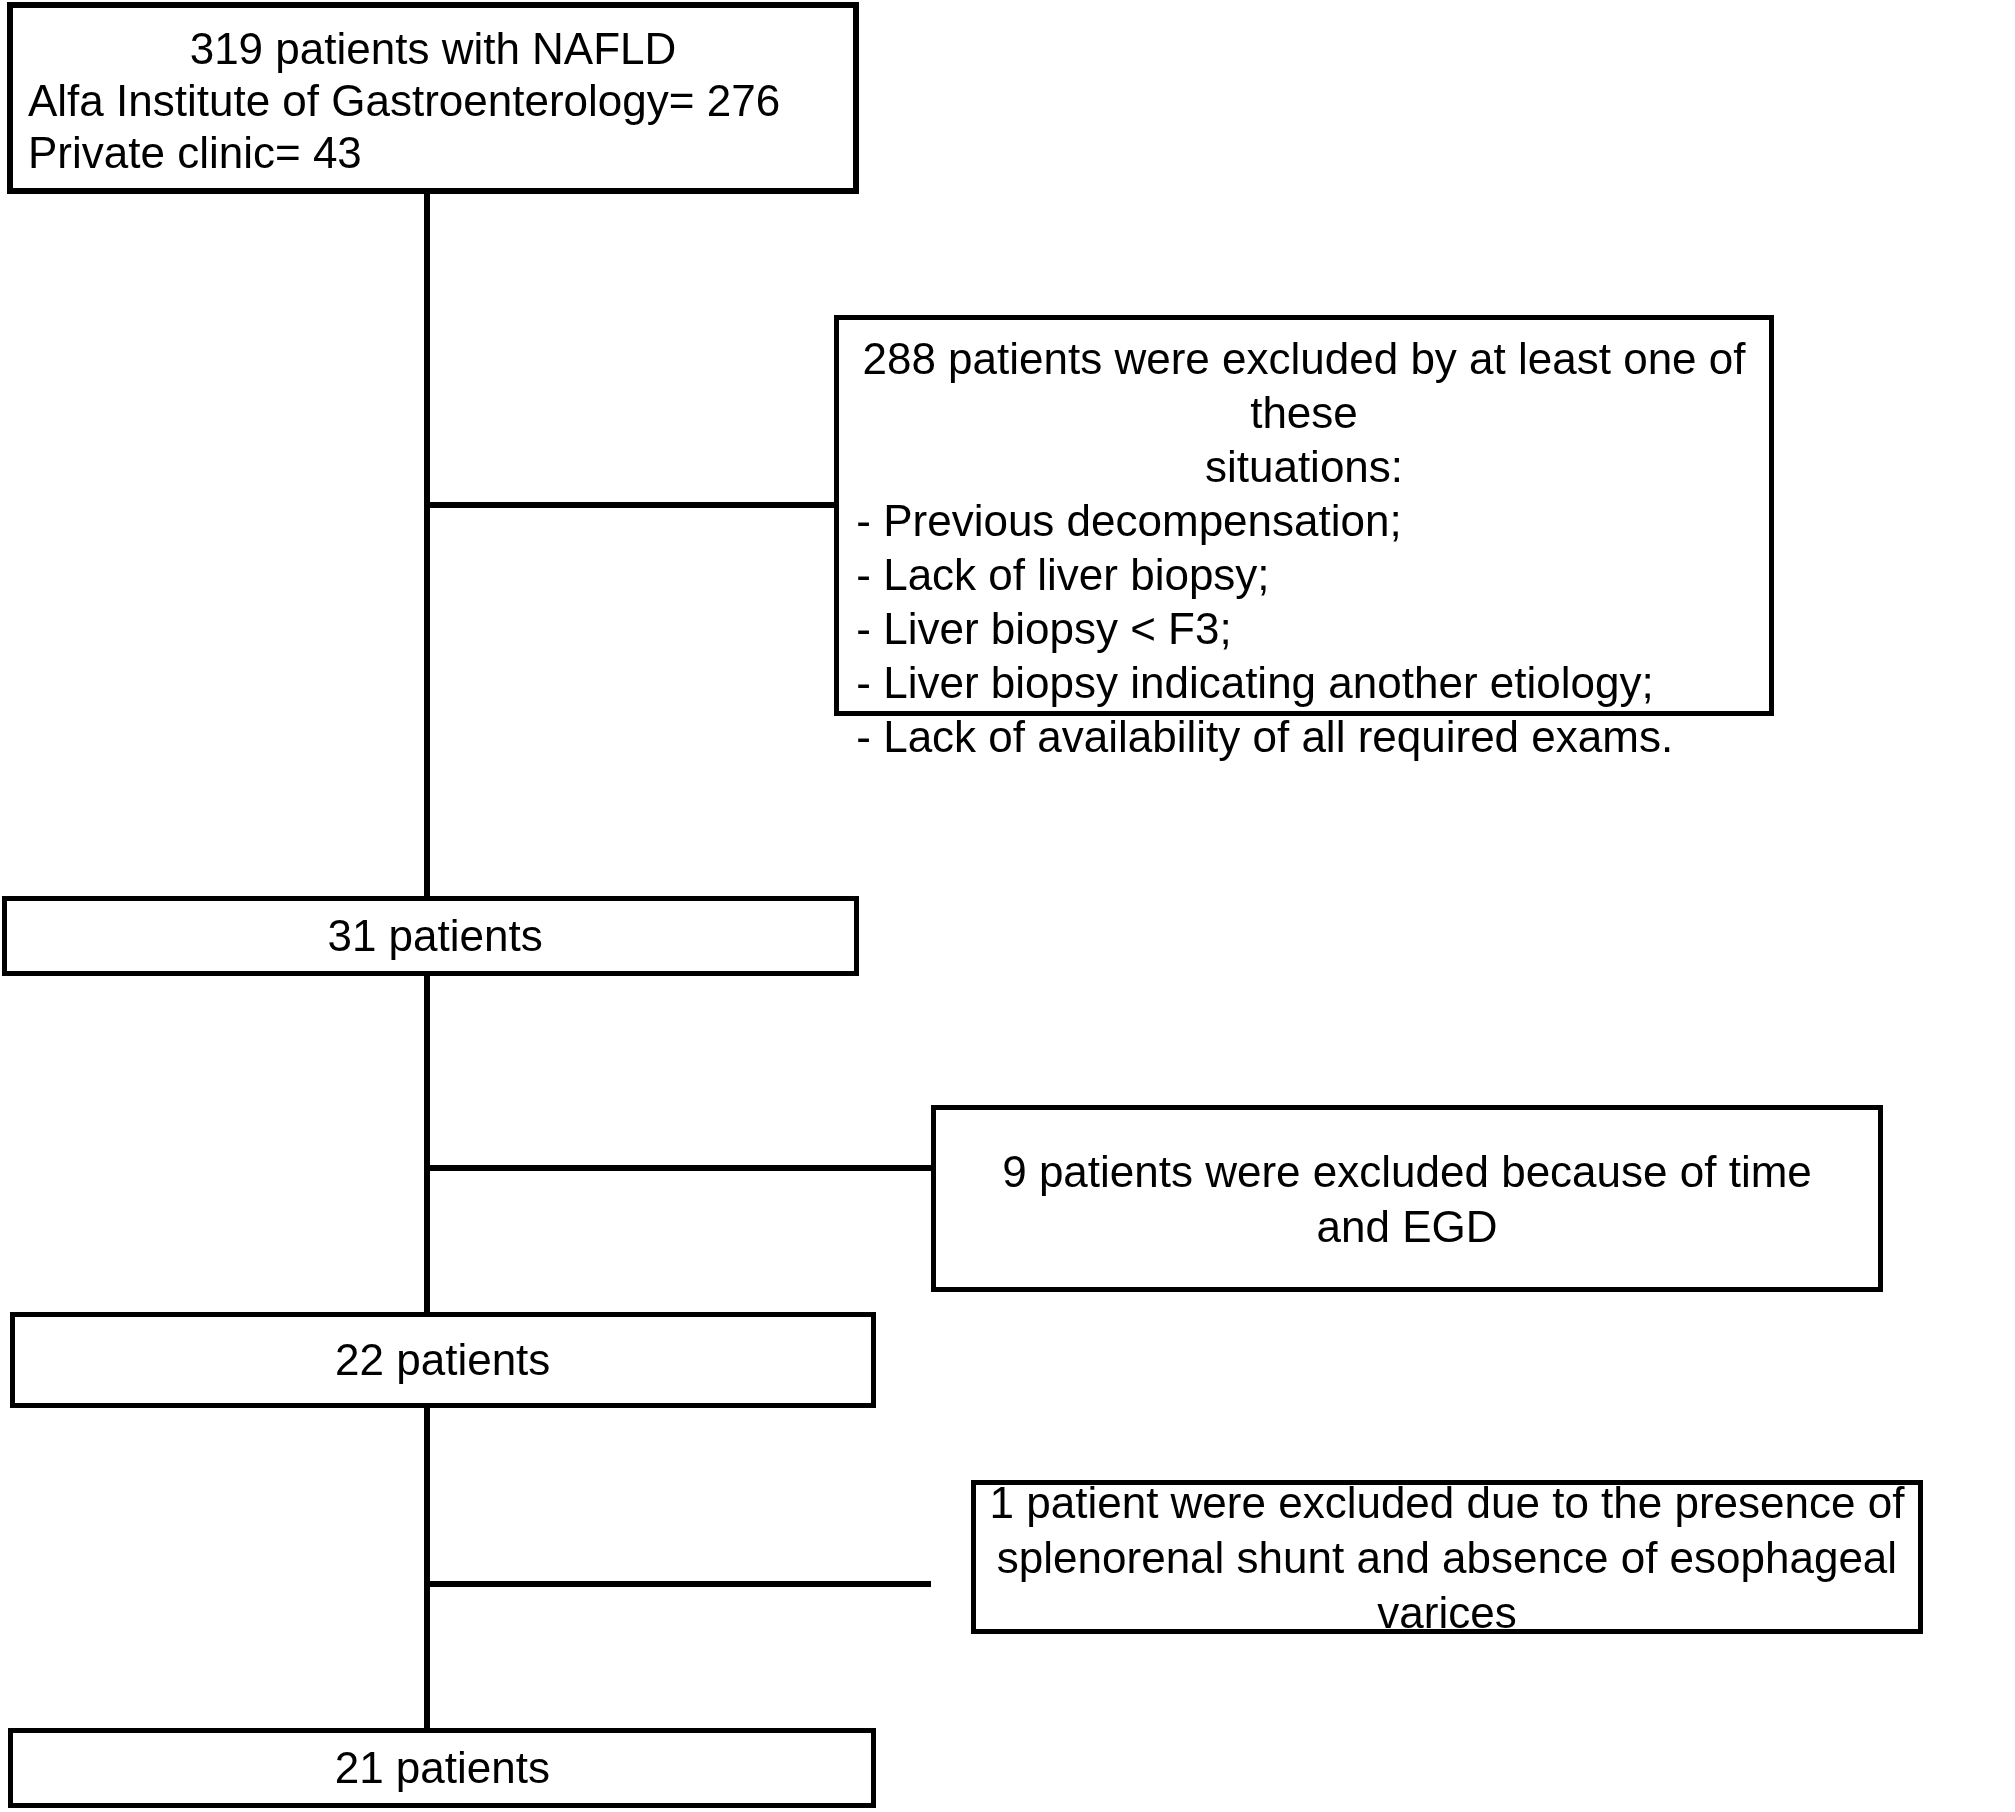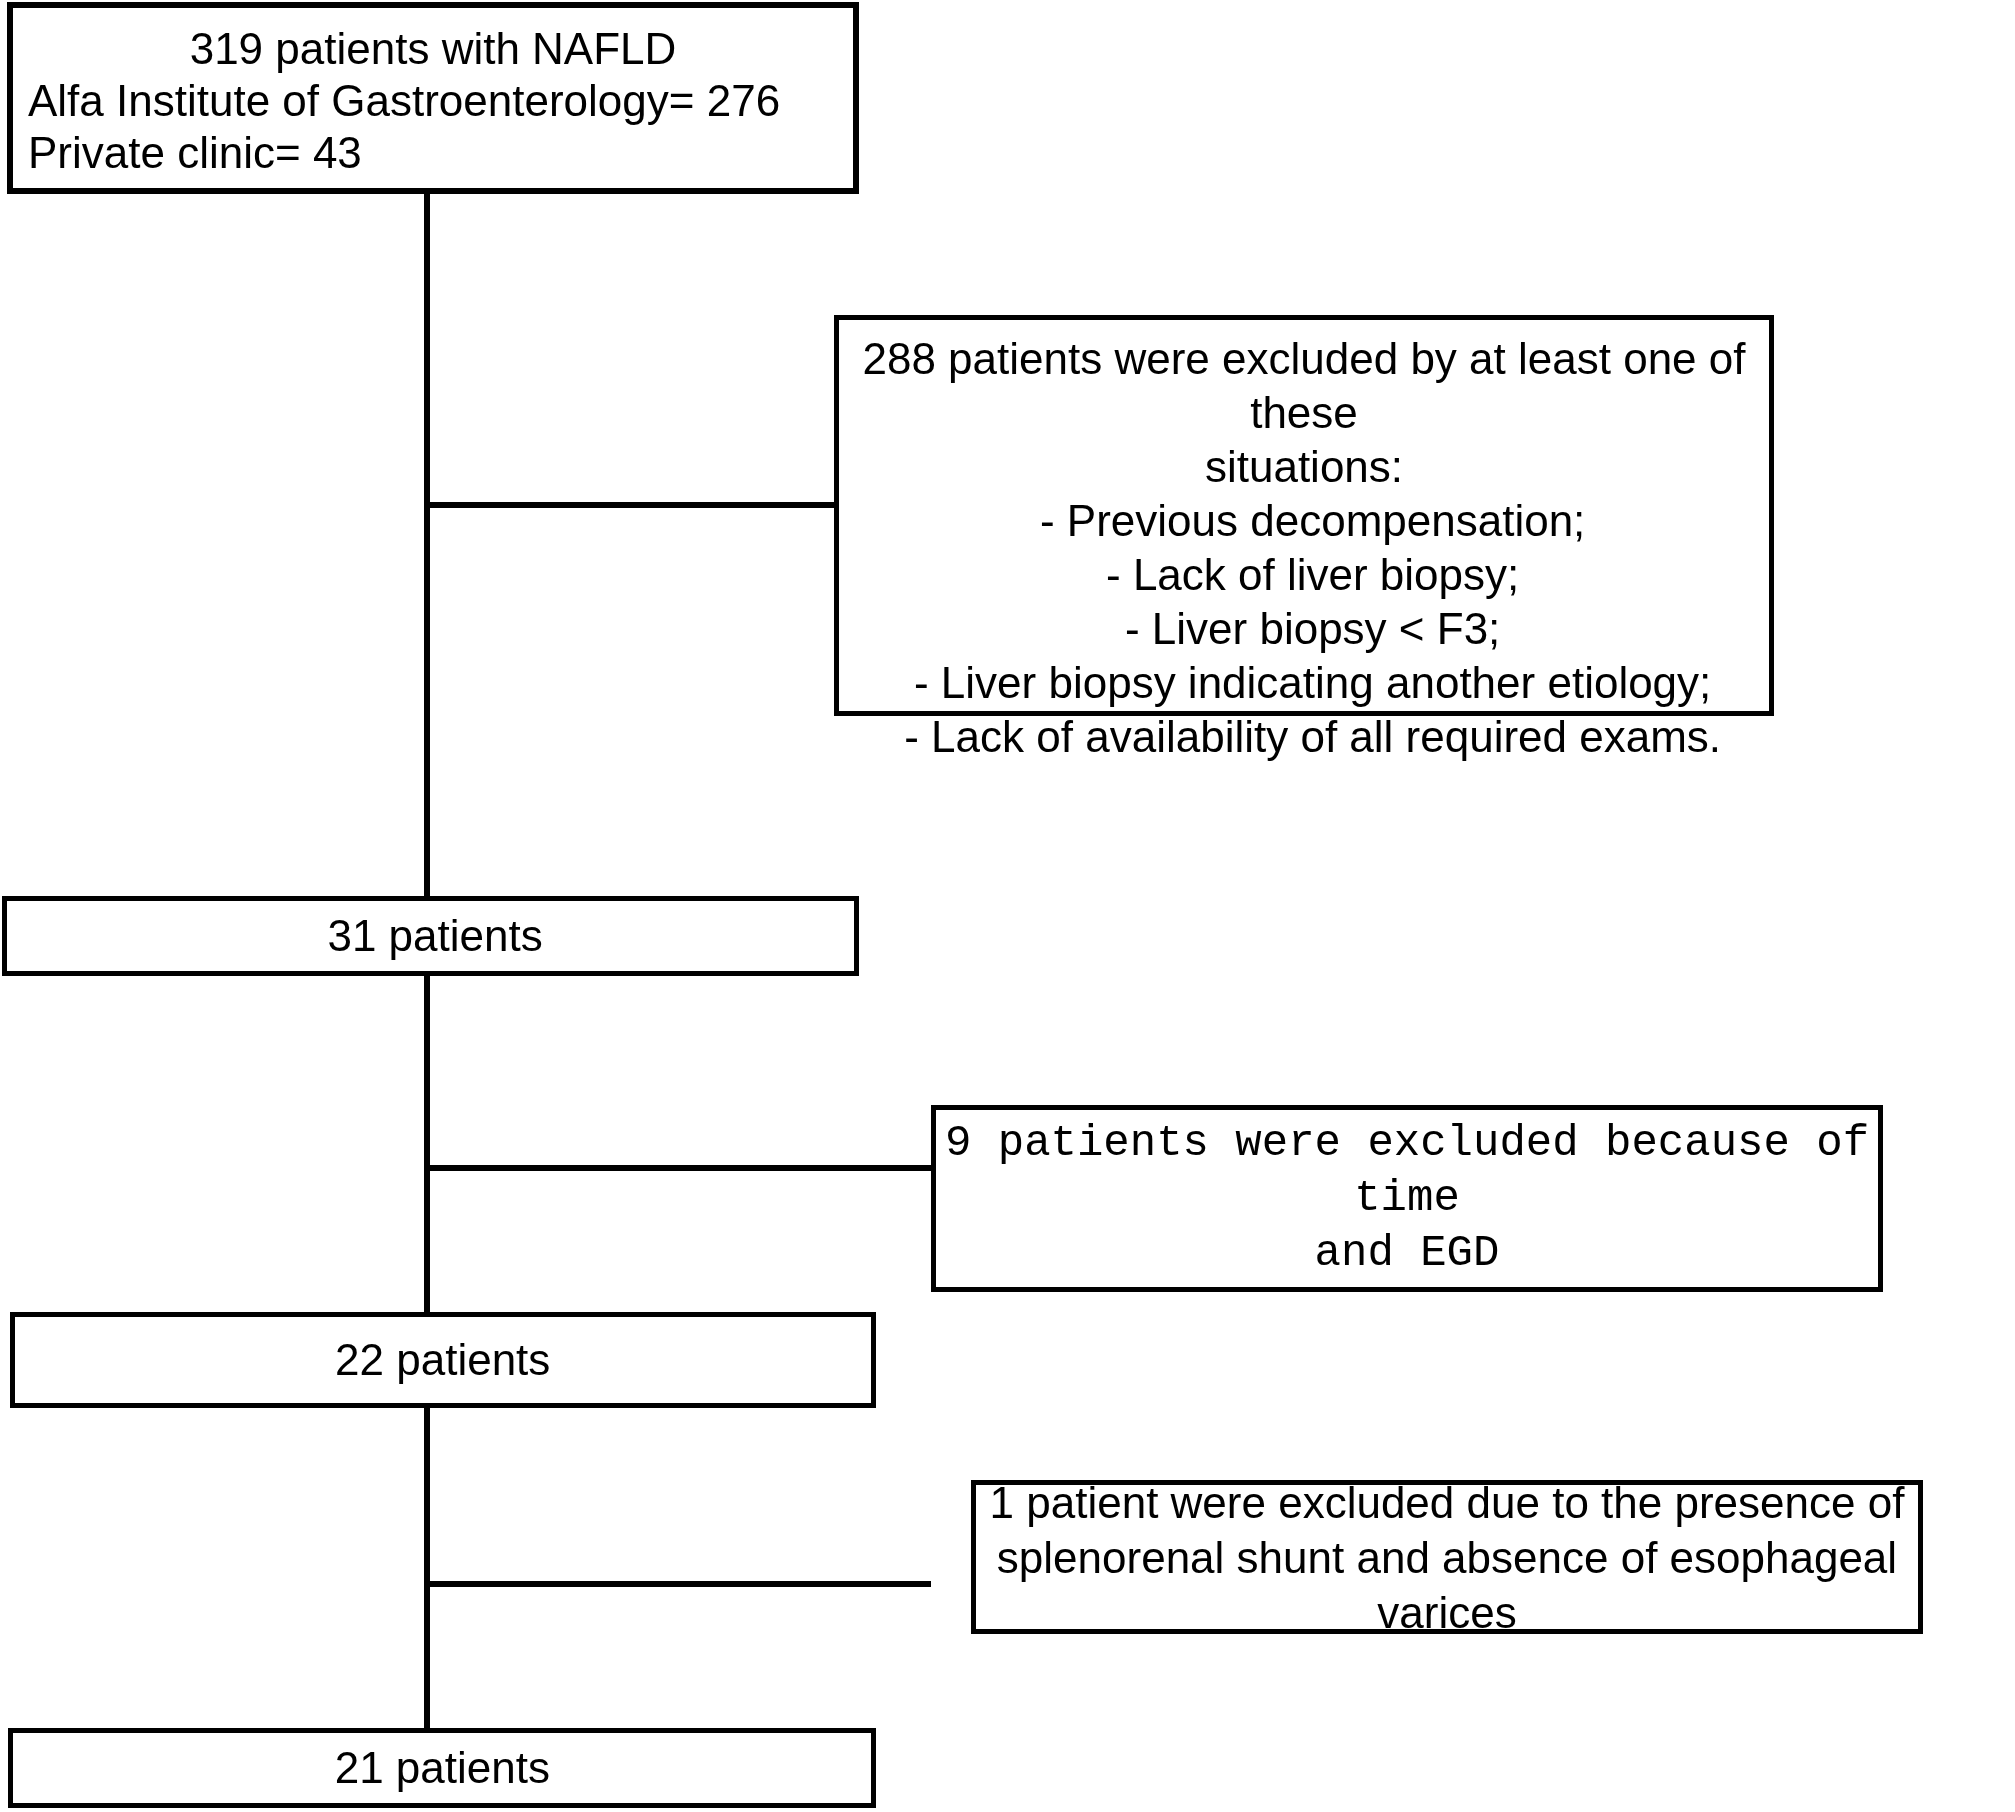--- a/index.html
+++ b/index.html
@@ -34,24 +34,24 @@
 
   
   .branch1 { left: 424px; top: 502px;  width: 410px; height: 5.5px; }
   .branch2 { left: 424px; top: 1165px; width: 507px; height: 5.5px; }
   .branch3 { left: 424px; top: 1581px; width: 507px; height: 5.5px; }
 
   
   .box.excl1 { left: 834px; top: 315px; width: 940px; height: 401px;
                padding-top: 12.4px; }
   .box.excl1 .heading { text-align: center; }
-  .box.excl1 .bullet  { text-align: center; padding-left: 17.3px; }
+  .box.excl1 .bullet  { text-align: left; padding-left: 17.3px; }
 
   
-  .box.excl2 { left: 931px; top: 1105px; width: 952px; height: 187px; font-family: Liberation Mono, monospace; }
+  .box.excl2 { left: 931px; top: 1105px; width: 952px; height: 187px; }
   .box.excl3 { left: 971px; top: 1480px; width: 952px; height: 154px; }
   .box.vcenter {
     display: flex; flex-direction: column;
     justify-content: center; align-items: center;
     text-align: center; line-height: 55px;
   }
 
   
   .box.small {
     display: flex; align-items: center; justify-content: center;

